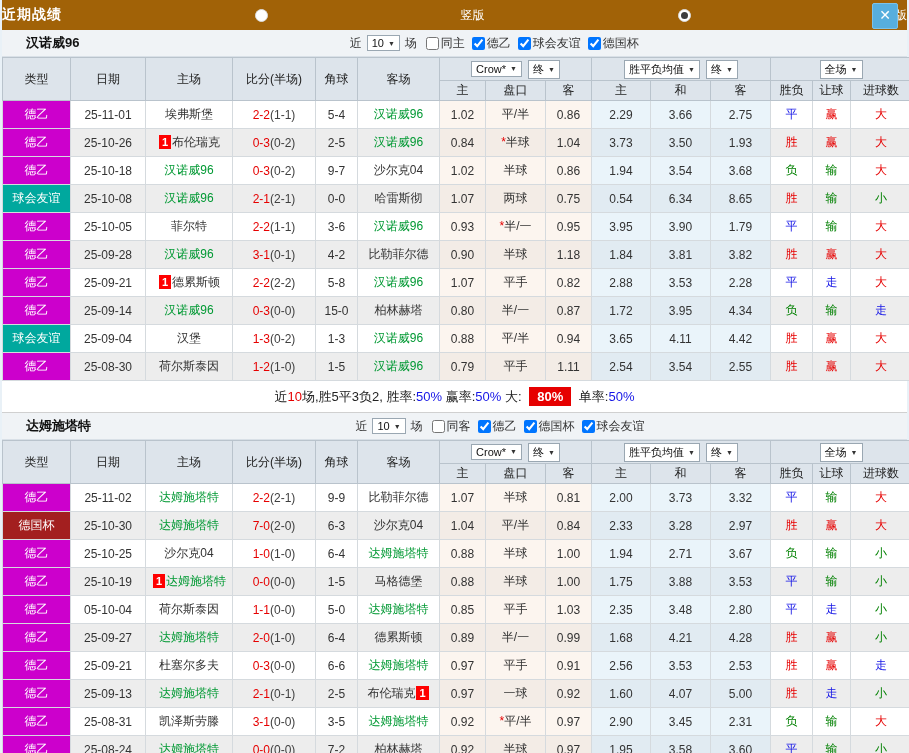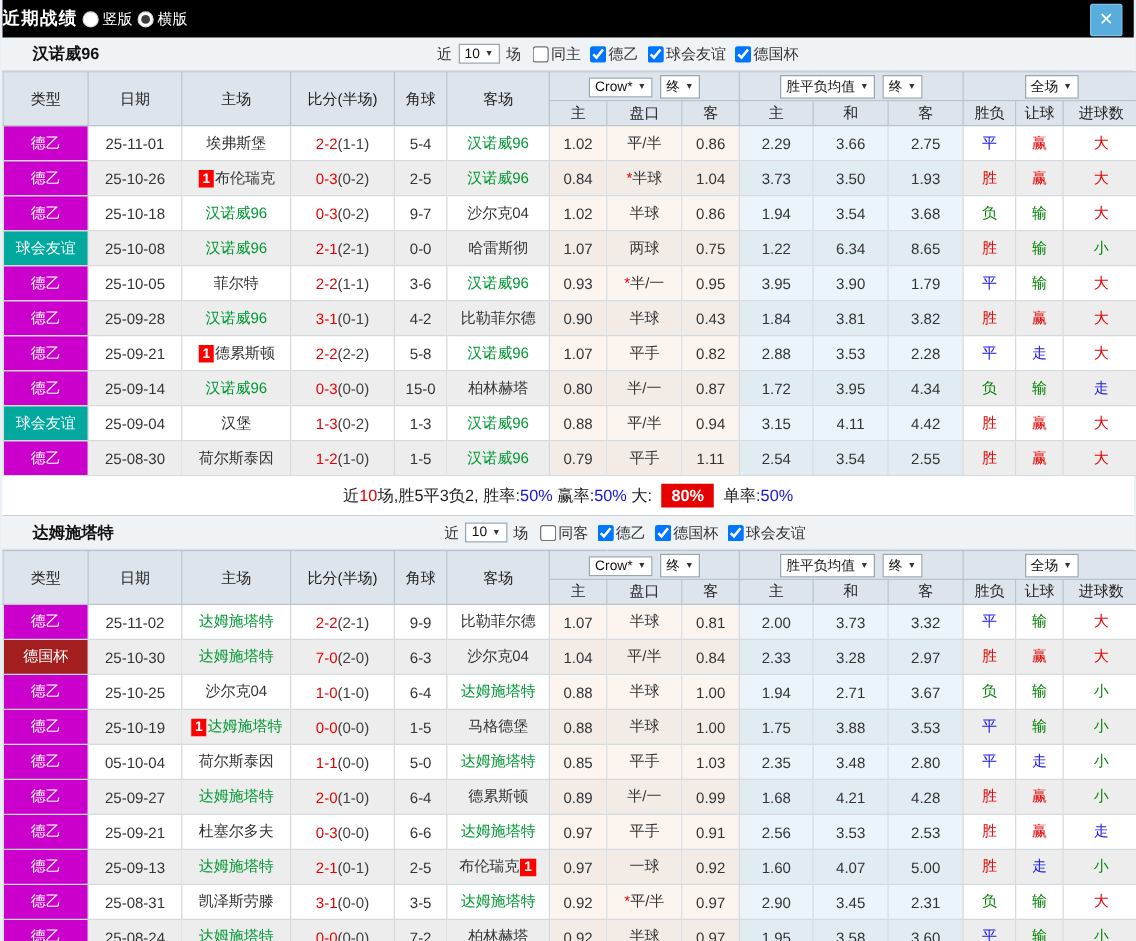--- a/index.html
+++ b/index.html
@@ -1,19 +1,19 @@
 <!DOCTYPE html>
 <html><head>
 <meta charset="utf-8">
 <style>
   html,body{margin:0;padding:0;background:#fff;}
   body{width:909px;font-family:"Liberation Sans","DejaVu Sans",sans-serif;font-size:12px;color:#333;}
   .panel{width:909px;box-sizing:border-box;border-left:2px solid #e9f1f7;border-right:2px solid #e9f1f7;background:#fff;}
   
-  .bar{position:relative;height:30px;background:#000000;display:flex;align-items:center;justify-content:flex-start;}
+  .bar{position:relative;height:30px;background:#a16207;display:flex;align-items:center;justify-content:space-between;}
   .bar-title{color:#fff;font-weight:bold;font-size:14px;letter-spacing:1px;}
   .radio{display:inline-block;width:11px;height:11px;border-radius:50%;background:#fff;border:1px solid #dcdcdc;position:relative;vertical-align:-1px;margin:0 3px 0 4px;cursor:pointer;}
   .radio.checked::after{content:"";position:absolute;left:2px;top:2px;width:7px;height:7px;border-radius:50%;background:#3c3c3c;}
   .radio-label{color:#fff;font-size:12px;cursor:pointer;}
   .close-btn{position:absolute;right:9px;top:3px;width:24px;height:24px;background:#57aedd;border:1px solid #7cc2e8;border-radius:2px;color:#fff;font-size:14px;font-weight:bold;line-height:22px;text-align:center;cursor:pointer;}
   
   .section-head{height:26px;display:flex;align-items:center;background:#f0f3f6;border-bottom:1px solid #d9e0e7;}
   .team-name{font-weight:bold;font-size:13px;color:#111;margin-left:24px;flex:0 0 auto;}
   .filters{flex:1;display:flex;align-items:center;justify-content:center;color:#333;}
   .f-lab{margin:0 2px;}
@@ -208,21 +208,21 @@
           <tr>
     <td class="c-type friendly">球会友谊</td>
     <td class="c-date">25-10-08</td>
     <td class="c-home"><span class="home-n focus">汉诺威96</span></td>
     <td class="c-score"><span class="ft">2-1</span><span class="ht">(2-1)</span></td>
     <td class="c-corner">0-0</td>
     <td class="c-away"><span class="away-n">哈雷斯彻</span></td>
     <td class="o-col">1.07</td>
     <td class="o-col c-hcap"><span class="star"></span><span>两球</span></td>
     <td class="o-col">0.75</td>
-    <td class="a-col">1.22</td>
+    <td class="a-col">0.54</td>
     <td class="a-col">6.34</td>
     <td class="a-col">8.65</td>
     <td class="c-r1 red">胜</td>
     <td class="c-r2 green">输</td>
     <td class="c-r3 green">小</td>
   </tr>
           <tr>
     <td class="c-type de2">德乙</td>
     <td class="c-date">25-10-05</td>
     <td class="c-home"><span class="home-n">菲尔特</span></td>
@@ -241,21 +241,21 @@
   </tr>
           <tr>
     <td class="c-type de2">德乙</td>
     <td class="c-date">25-09-28</td>
     <td class="c-home"><span class="home-n focus">汉诺威96</span></td>
     <td class="c-score"><span class="ft">3-1</span><span class="ht">(0-1)</span></td>
     <td class="c-corner">4-2</td>
     <td class="c-away"><span class="away-n">比勒菲尔德</span></td>
     <td class="o-col">0.90</td>
     <td class="o-col c-hcap"><span class="star"></span><span>半球</span></td>
-    <td class="o-col">0.43</td>
+    <td class="o-col">1.18</td>
     <td class="a-col">1.84</td>
     <td class="a-col">3.81</td>
     <td class="a-col">3.82</td>
     <td class="c-r1 red">胜</td>
     <td class="c-r2 red">赢</td>
     <td class="c-r3 red">大</td>
   </tr>
           <tr>
     <td class="c-type de2">德乙</td>
     <td class="c-date">25-09-21</td>
@@ -293,21 +293,21 @@
           <tr>
     <td class="c-type friendly">球会友谊</td>
     <td class="c-date">25-09-04</td>
     <td class="c-home"><span class="home-n">汉堡</span></td>
     <td class="c-score"><span class="ft">1-3</span><span class="ht">(0-2)</span></td>
     <td class="c-corner">1-3</td>
     <td class="c-away"><span class="away-n focus">汉诺威96</span></td>
     <td class="o-col">0.88</td>
     <td class="o-col c-hcap"><span class="star"></span><span>平/半</span></td>
     <td class="o-col">0.94</td>
-    <td class="a-col">3.15</td>
+    <td class="a-col">3.65</td>
     <td class="a-col">4.11</td>
     <td class="a-col">4.42</td>
     <td class="c-r1 red">胜</td>
     <td class="c-r2 red">赢</td>
     <td class="c-r3 red">大</td>
   </tr>
           <tr>
     <td class="c-type de2">德乙</td>
     <td class="c-date">25-08-30</td>
     <td class="c-home"><span class="home-n">荷尔斯泰因</span></td>

